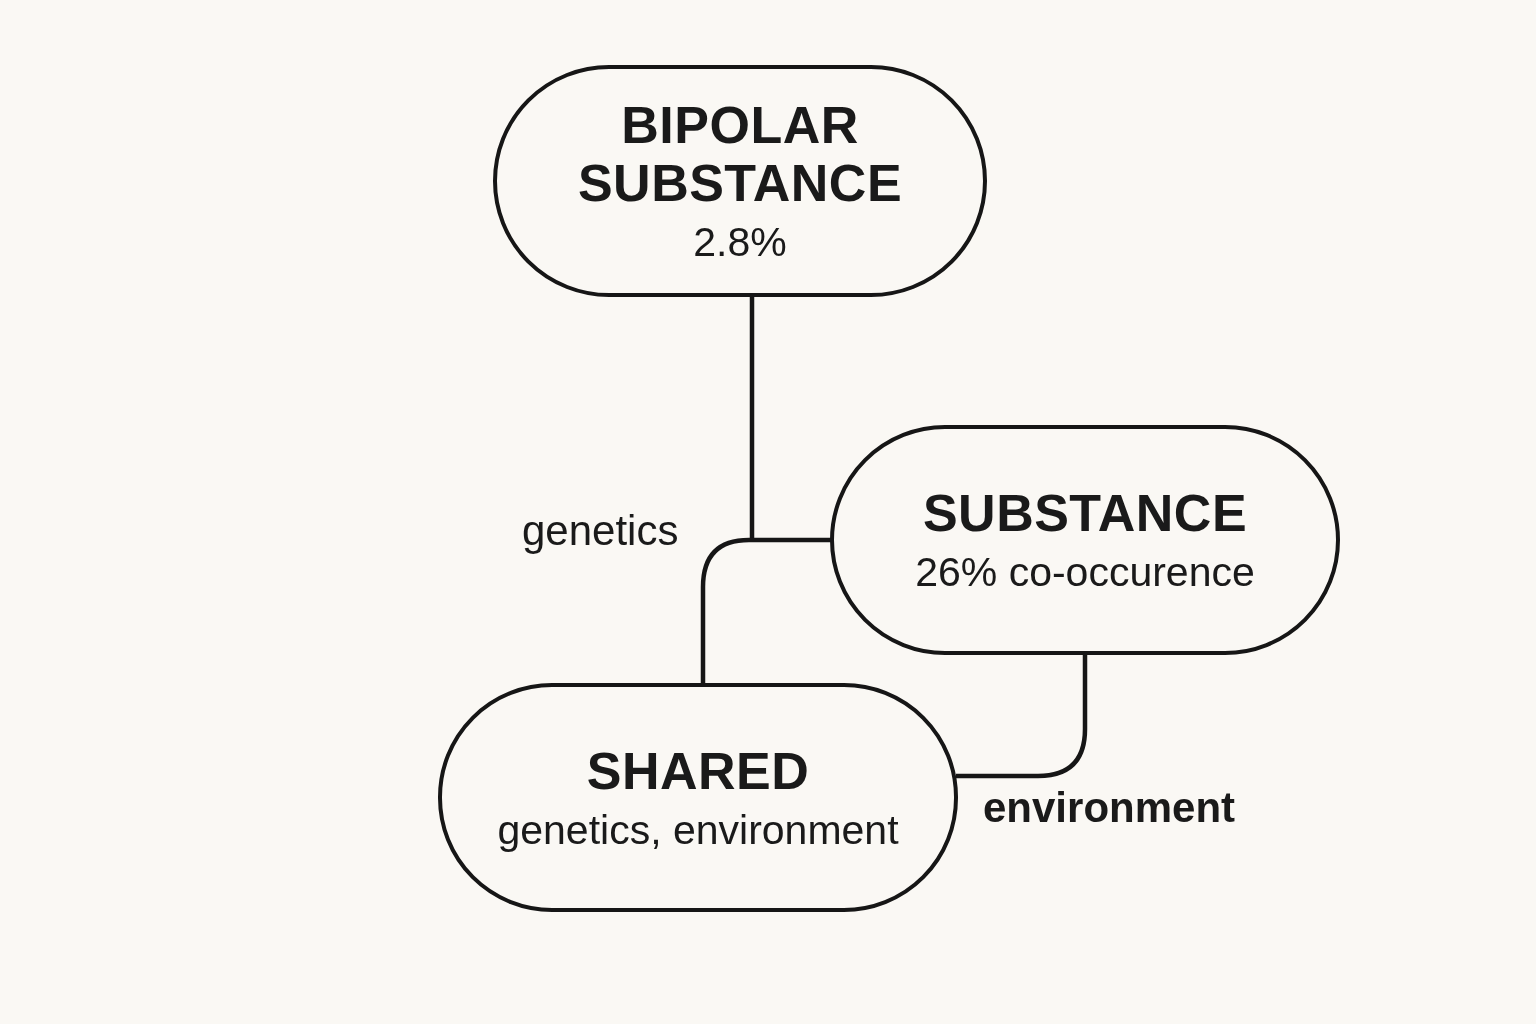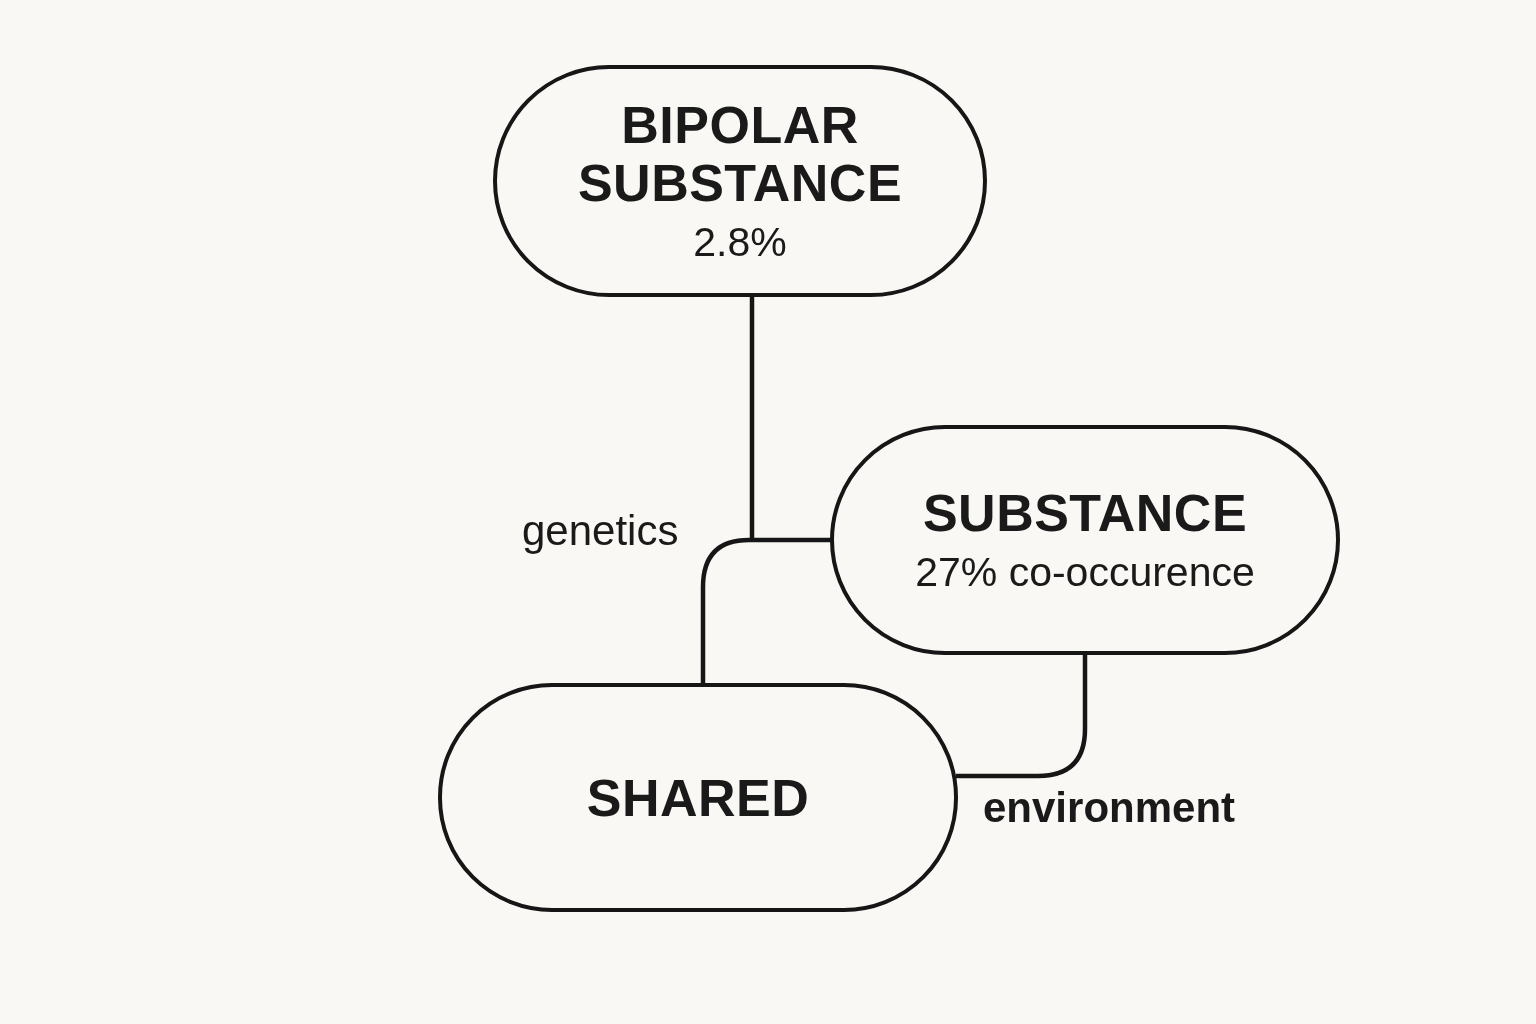--- a/index.html
+++ b/index.html
@@ -92,23 +92,24 @@
   </svg>
 
   <div class="node node-bipolar">
     <div class="node-title">BIPOLAR</div>
     <div class="node-title">SUBSTANCE</div>
     <div class="node-subtitle">2.8%</div>
   </div>
 
   <div class="node node-substance">
     <div class="node-title">SUBSTANCE</div>
-    <div class="node-subtitle">27% co-occurence</div>
+    <div class="node-subtitle">26% co-occurence</div>
   </div>
 
   <div class="node node-shared">
     <div class="node-title">SHARED</div>
+    <div class="node-subtitle">genetics, environment</div>
   </div>
 
   <div class="edge-label label-genetics">genetics</div>
   <div class="edge-label label-environment">environment</div>
 
 </div>
 
 </body></html>

